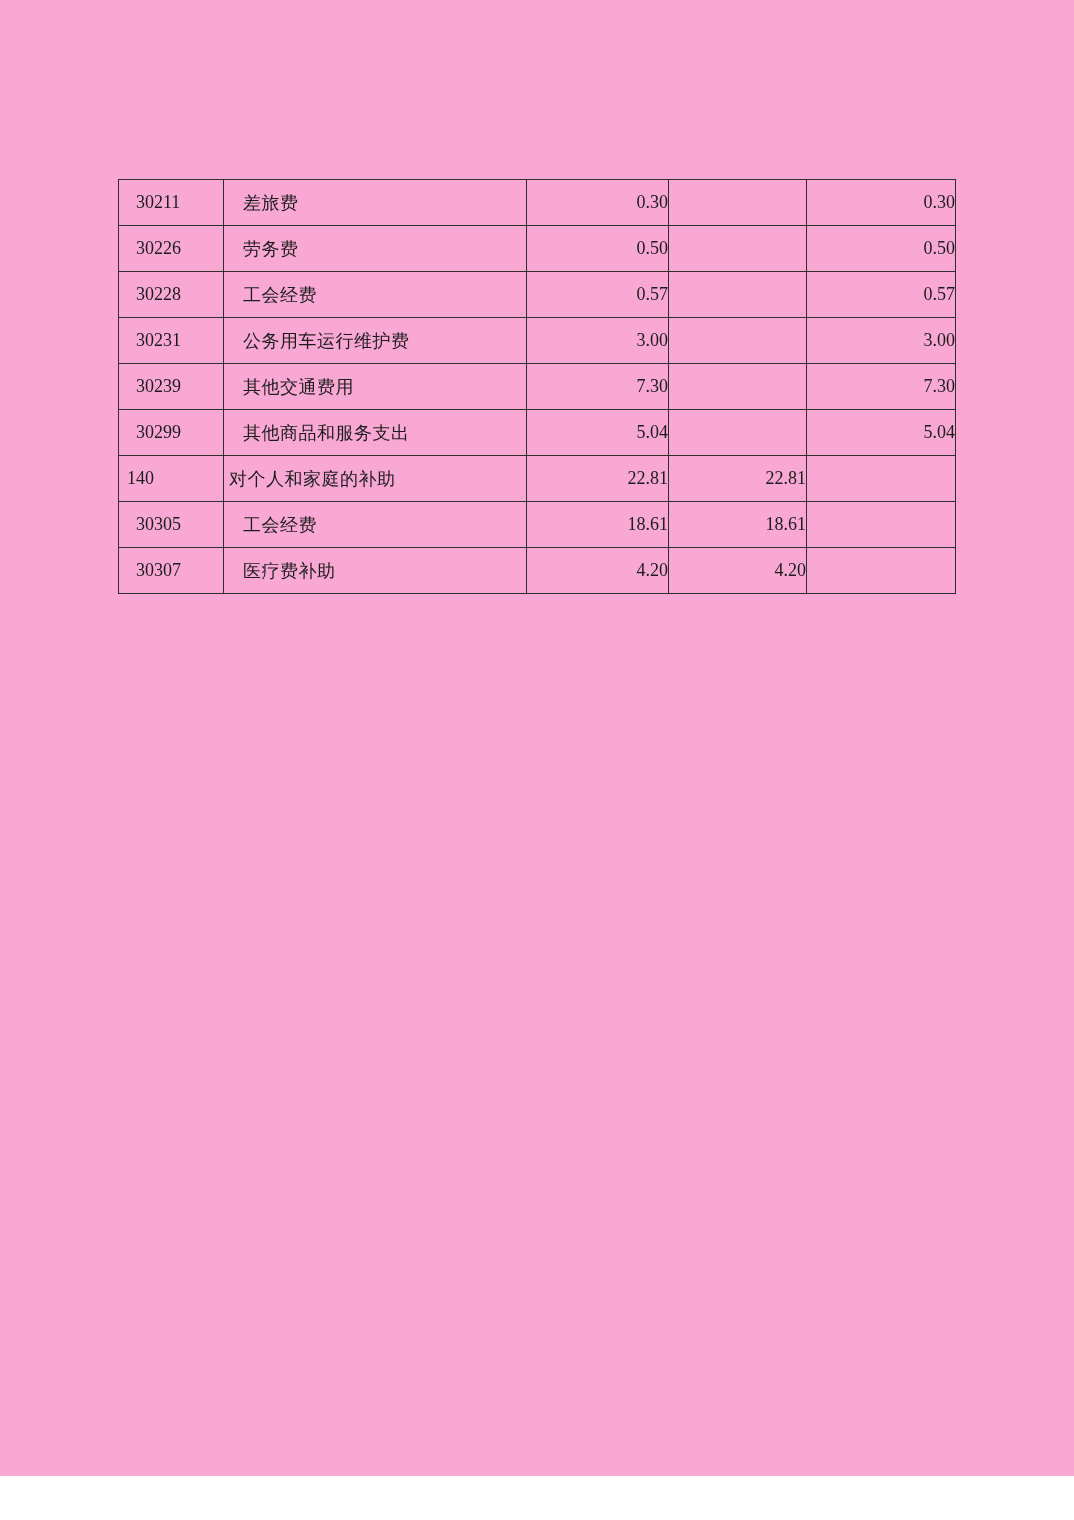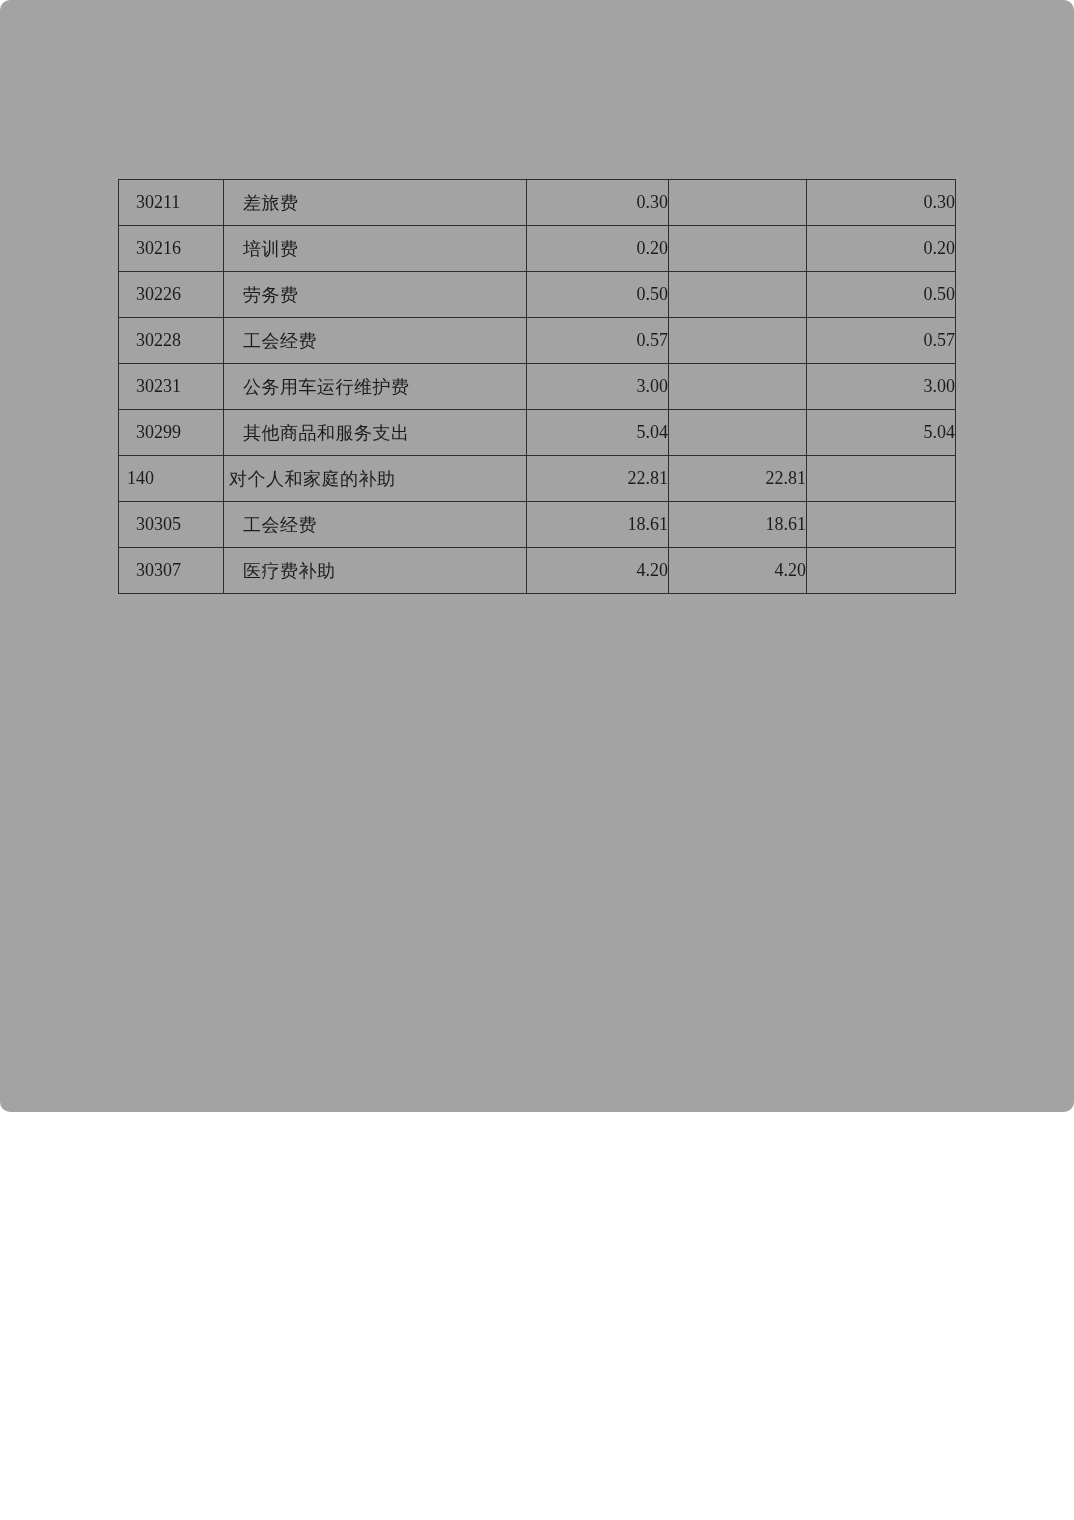--- a/index.html
+++ b/index.html
@@ -3,26 +3,25 @@
 <meta charset="utf-8">
 <style>
   html, body {
     margin: 0;
     padding: 0;
     background: #ffffff;
   }
   .page {
     position: relative;
     width: 1074px;
-    height: 1112px;
-    background: #a3a3a3;
+    height: 1476px;
+    background: #f9a8d4;
     font-family: "Liberation Serif", "DejaVu Serif", serif;
     color: #1c1c1c;
     overflow: hidden;
-    border-radius: 10px;
   }
   table.budget {
     position: absolute;
     left: 118px;
     top: 179px;
     width: 837px;
     border-collapse: collapse;
     table-layout: fixed;
     font-size: 18px;
   }
@@ -64,46 +63,46 @@
     </colgroup>
     <tbody>
         <tr class="child">
           <td class="cell-code">30211</td>
           <td class="cell-label">差旅费</td>
           <td class="cell-num">0.30</td>
           <td class="cell-num"></td>
           <td class="cell-num">0.30</td>
         </tr>
         <tr class="child">
-          <td class="cell-code">30216</td>
-          <td class="cell-label">培训费</td>
-          <td class="cell-num">0.20</td>
-          <td class="cell-num"></td>
-          <td class="cell-num">0.20</td>
-        </tr>
-        <tr class="child">
           <td class="cell-code">30226</td>
           <td class="cell-label">劳务费</td>
           <td class="cell-num">0.50</td>
           <td class="cell-num"></td>
           <td class="cell-num">0.50</td>
         </tr>
         <tr class="child">
           <td class="cell-code">30228</td>
           <td class="cell-label">工会经费</td>
           <td class="cell-num">0.57</td>
           <td class="cell-num"></td>
           <td class="cell-num">0.57</td>
         </tr>
         <tr class="child">
           <td class="cell-code">30231</td>
           <td class="cell-label">公务用车运行维护费</td>
           <td class="cell-num">3.00</td>
           <td class="cell-num"></td>
           <td class="cell-num">3.00</td>
+        </tr>
+        <tr class="child">
+          <td class="cell-code">30239</td>
+          <td class="cell-label">其他交通费用</td>
+          <td class="cell-num">7.30</td>
+          <td class="cell-num"></td>
+          <td class="cell-num">7.30</td>
         </tr>
         <tr class="child">
           <td class="cell-code">30299</td>
           <td class="cell-label">其他商品和服务支出</td>
           <td class="cell-num">5.04</td>
           <td class="cell-num"></td>
           <td class="cell-num">5.04</td>
         </tr>
         <tr class="parent">
           <td class="cell-code">140</td>

